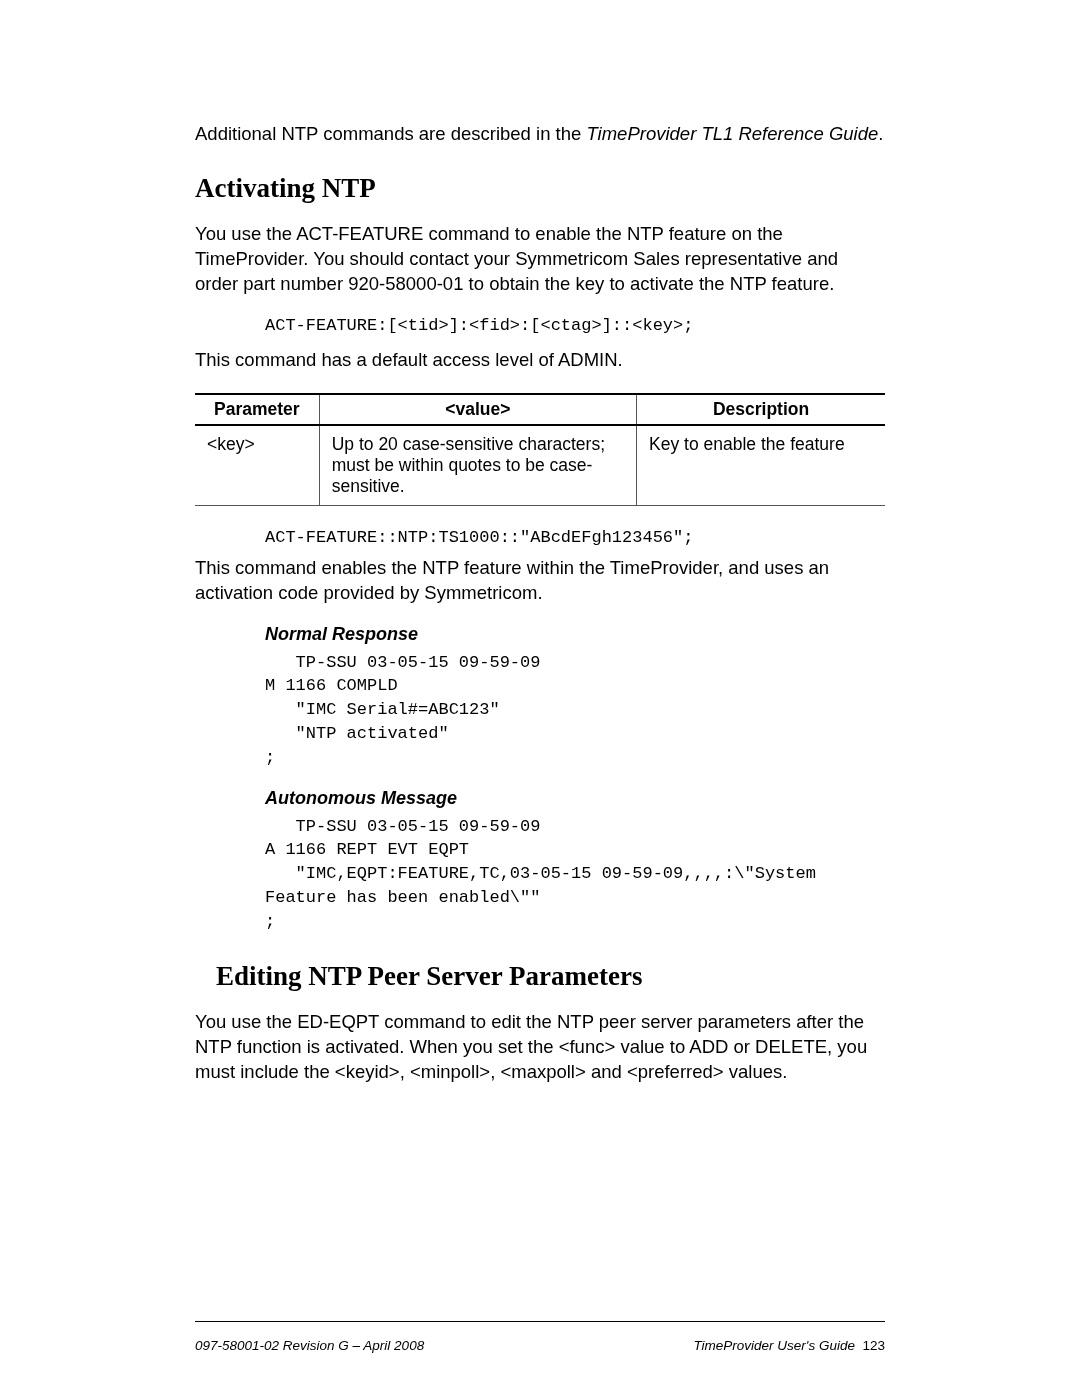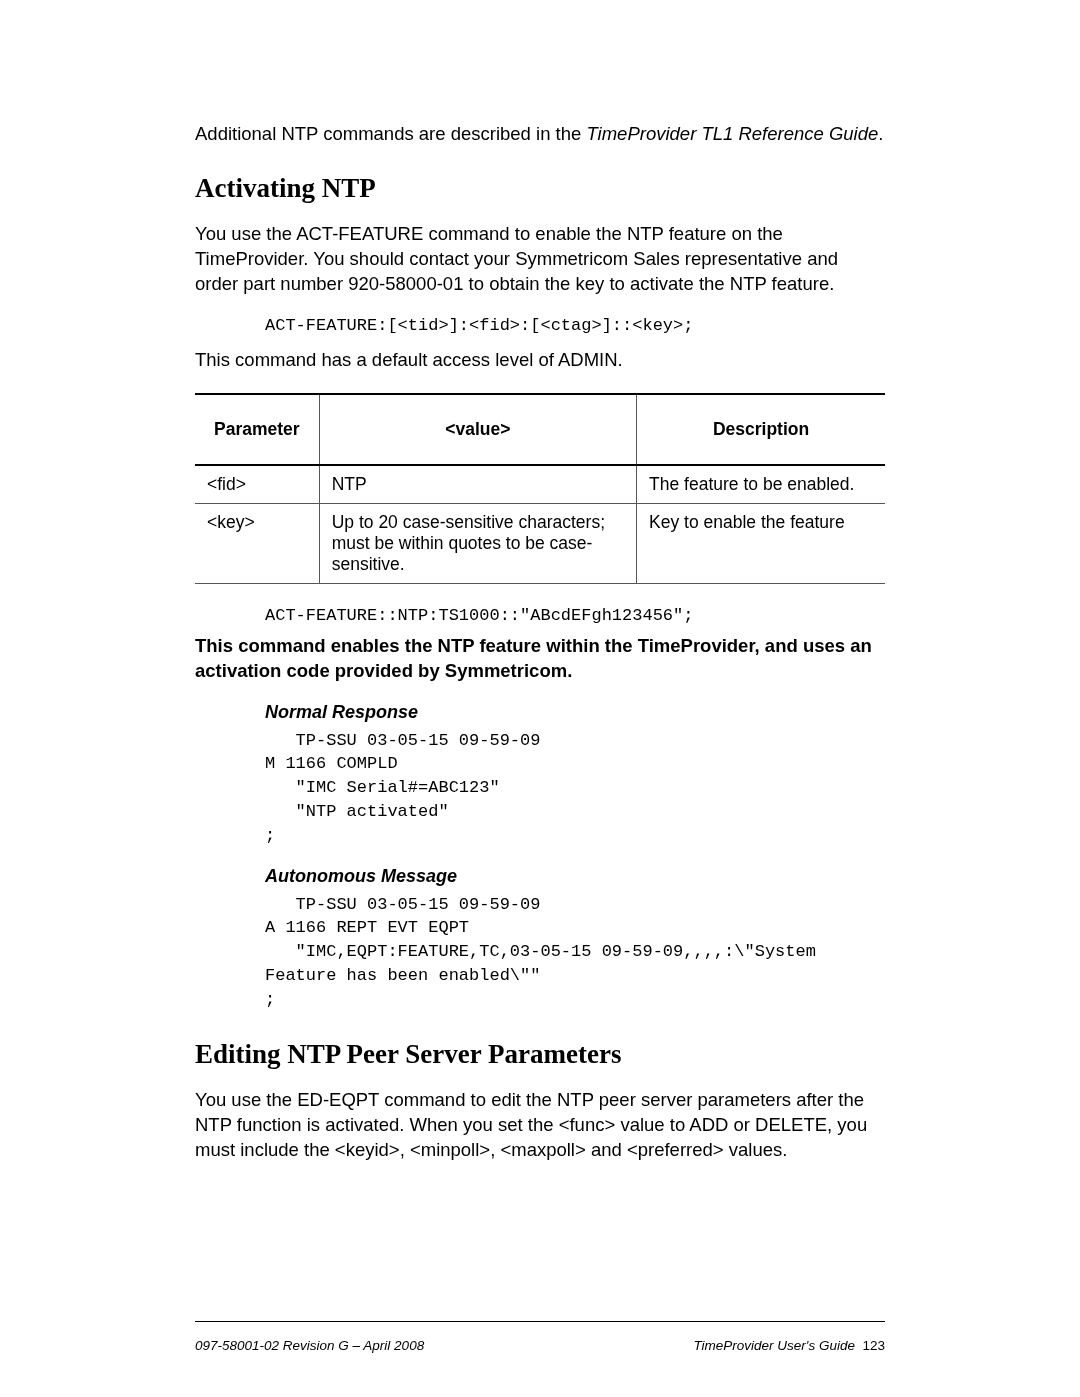--- a/index.html
+++ b/index.html
@@ -61,21 +61,21 @@
   table.param-table {
     border-collapse: collapse;
     width: 100%;
     margin: 20px 0 20px 0;
     font-size: 17.5px;
   }
   table.param-table th {
     border-top: 2px solid #000;
     border-bottom: 2px solid #000;
     font-weight: bold;
-    padding: 24px 12px;
+    padding: 4px 12px;
     text-align: center;
   }
   table.param-table td {
     border-bottom: 1px solid #555;
     padding: 8px 12px;
     vertical-align: top;
     text-align: left;
   }
   table.param-table th + th,
   table.param-table td + td {
@@ -128,51 +128,46 @@
     <table class="param-table">
       <thead>
         <tr>
           <th style="width:18%">Parameter</th>
           <th style="width:46%">&lt;value&gt;</th>
           <th>Description</th>
         </tr>
       </thead>
       <tbody>
         <tr>
-          <td>&lt;fid&gt;</td>
-          <td>NTP</td>
-          <td>The feature to be enabled.</td>
-        </tr>
-        <tr>
           <td>&lt;key&gt;</td>
           <td>Up to 20 case-sensitive characters; must be within quotes to be case-sensitive.</td>
           <td>Key to enable the feature</td>
         </tr>
       </tbody>
     </table>
 
     <div class="code-block-wide" style="margin-top:2px;">ACT-FEATURE::NTP:TS1000::"ABcdEFgh123456";</div>
 
-    <p class="body-text" style="font-weight:bold;">This command enables the NTP feature within the TimeProvider, and uses an activation code provided by Symmetricom.</p>
+    <p class="body-text" style="">This command enables the NTP feature within the TimeProvider, and uses an activation code provided by Symmetricom.</p>
 
     <div class="sub-heading">Normal Response</div>
     <div class="code-block-wide">   TP-SSU 03-05-15 09-59-09
 M 1166 COMPLD
    "IMC Serial#=ABC123"
    "NTP activated"
 ;</div>
 
     <div class="sub-heading">Autonomous Message</div>
     <div class="code-block-wide">   TP-SSU 03-05-15 09-59-09
 A 1166 REPT EVT EQPT
    "IMC,EQPT:FEATURE,TC,03-05-15 09-59-09,,,,:\"System
 Feature has been enabled\""
 ;</div>
 
-    <h2 class="section" style="margin-top:28px;">Editing NTP Peer Server Parameters</h2>
+    <h2 class="section" style="margin-top:28px;margin-left:21px;">Editing NTP Peer Server Parameters</h2>
 
     <p class="body-text">You use the ED-EQPT command to edit the NTP peer server parameters after the NTP function is activated. When you set the &lt;func&gt; value to ADD or DELETE, you must include the &lt;keyid&gt;, &lt;minpoll&gt;, &lt;maxpoll&gt; and &lt;preferred&gt; values.</p>
 
 
   </div>
 
   <div class="footer">
     <div>097-58001-02 Revision G – April 2008</div>
     <div>
       <span>TimeProvider User's Guide</span>&nbsp;&nbsp;<span class="pg">123</span>

